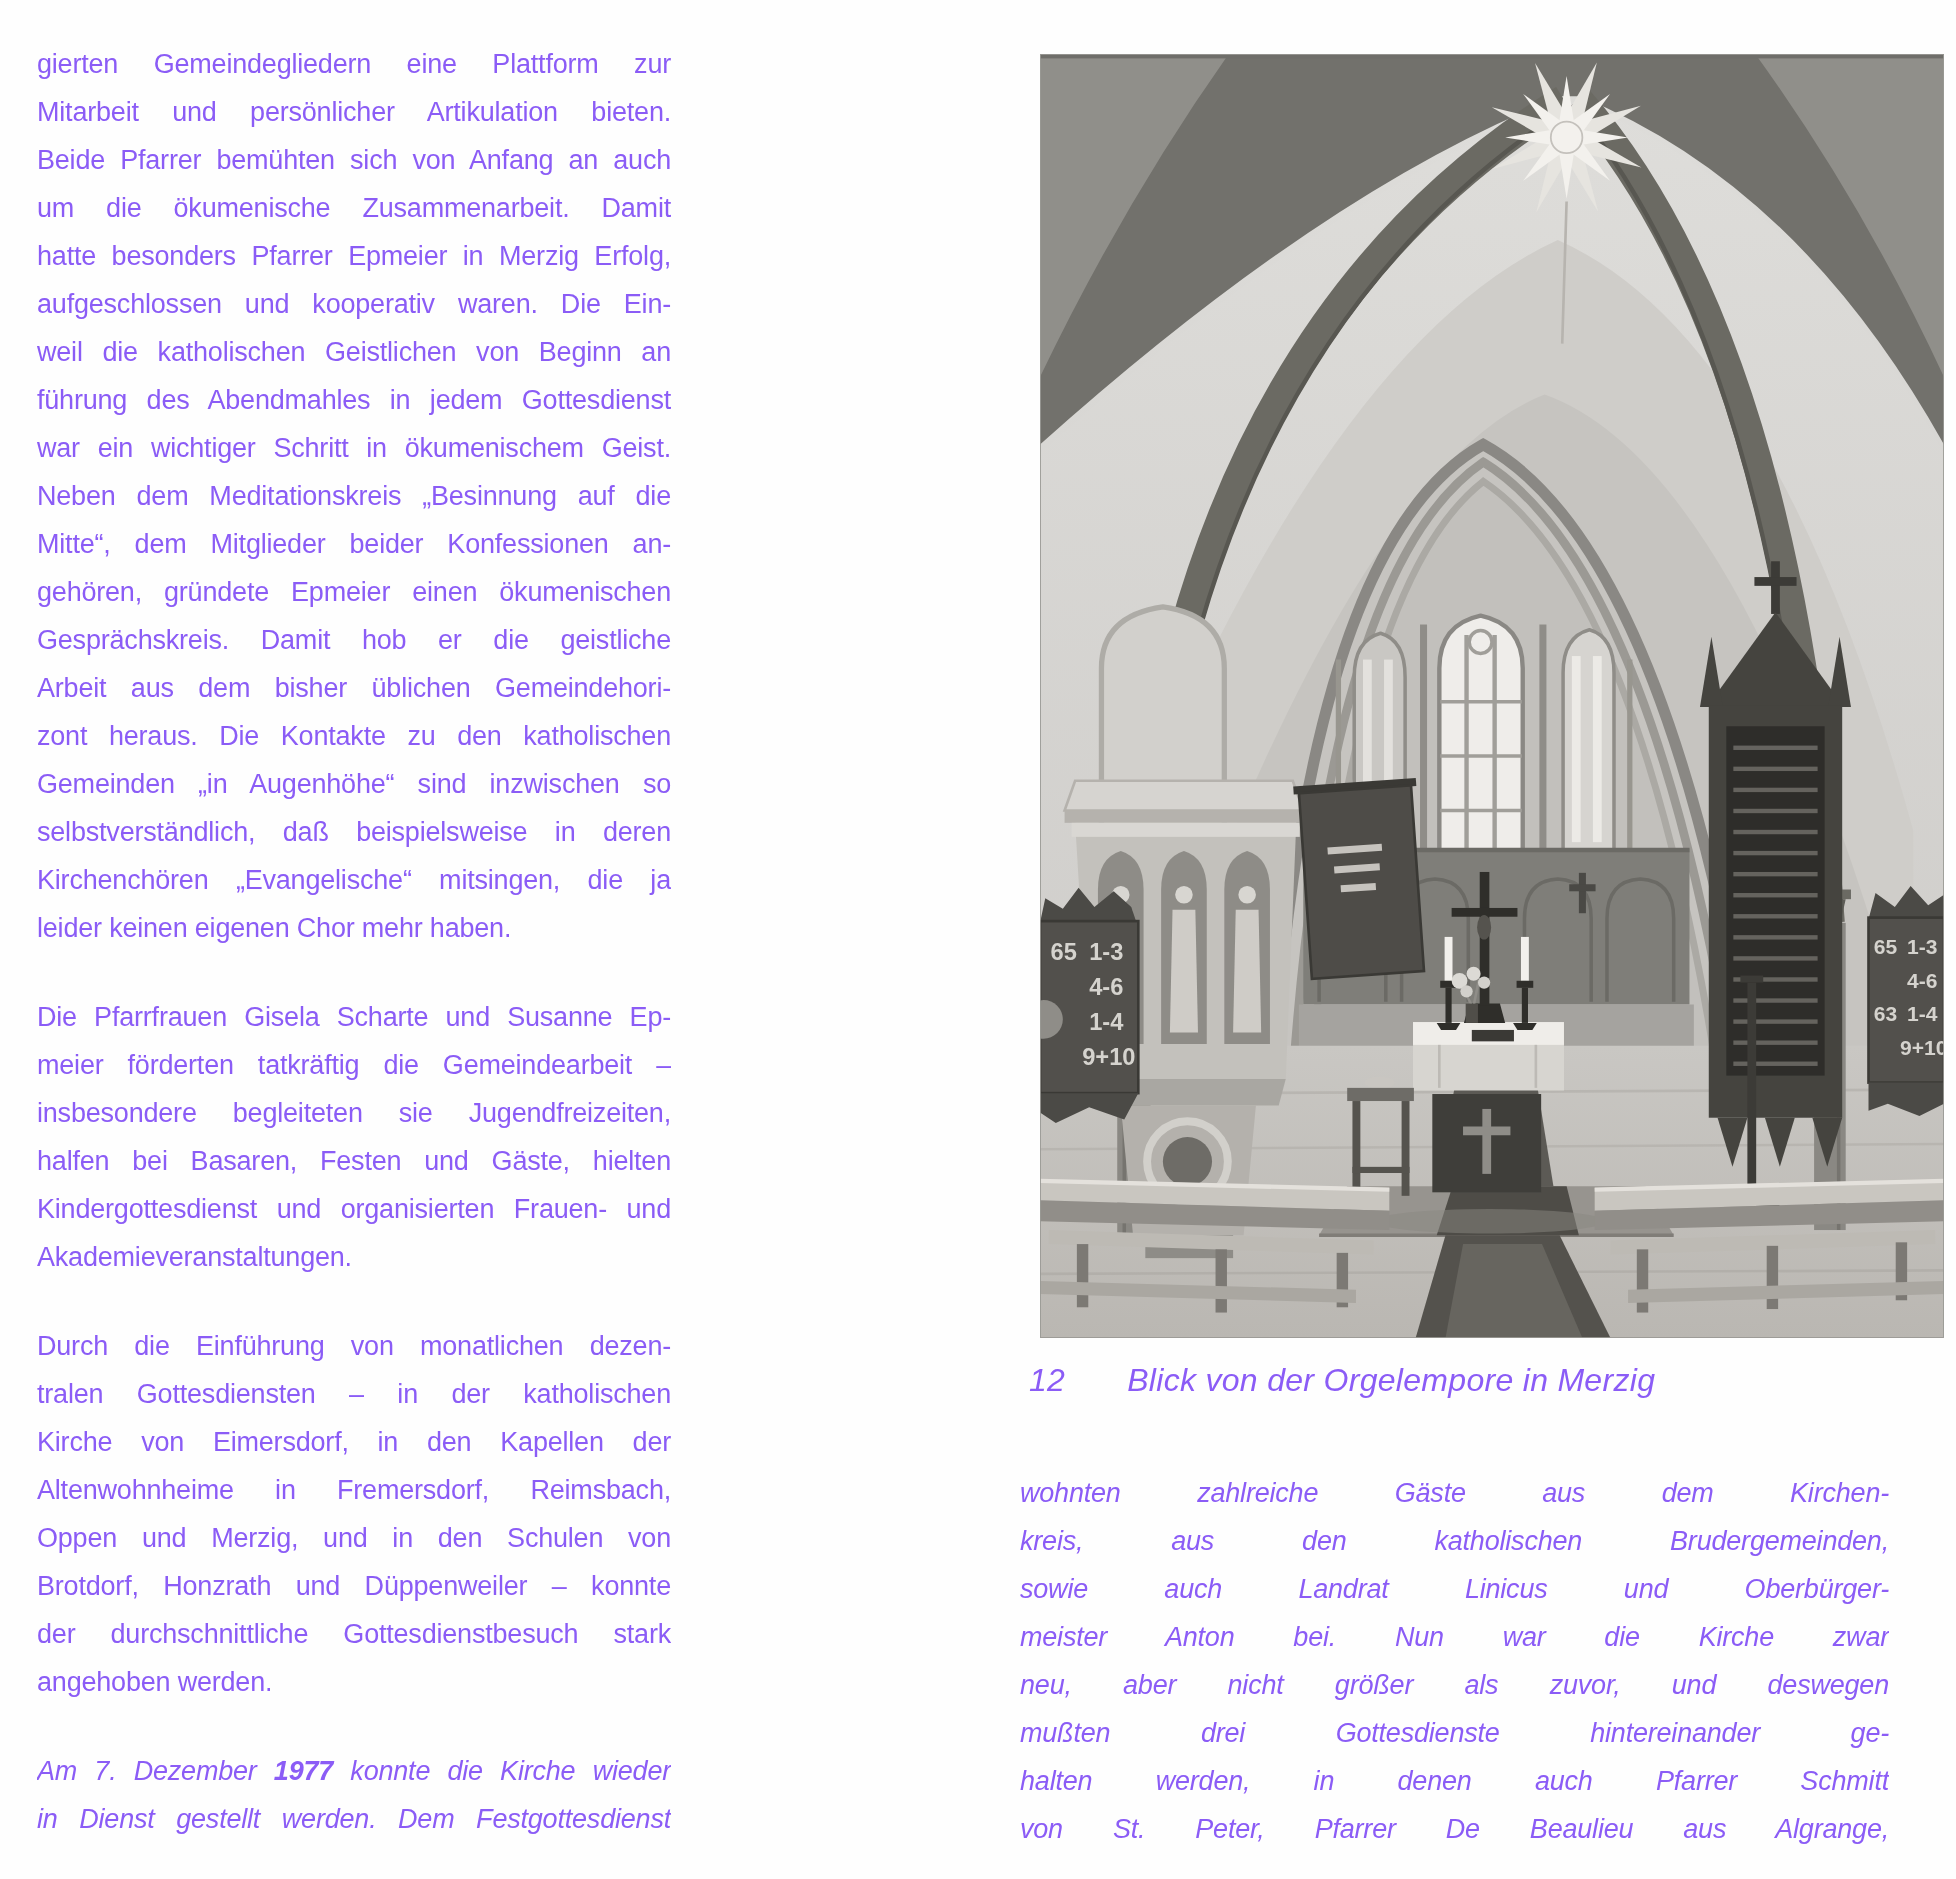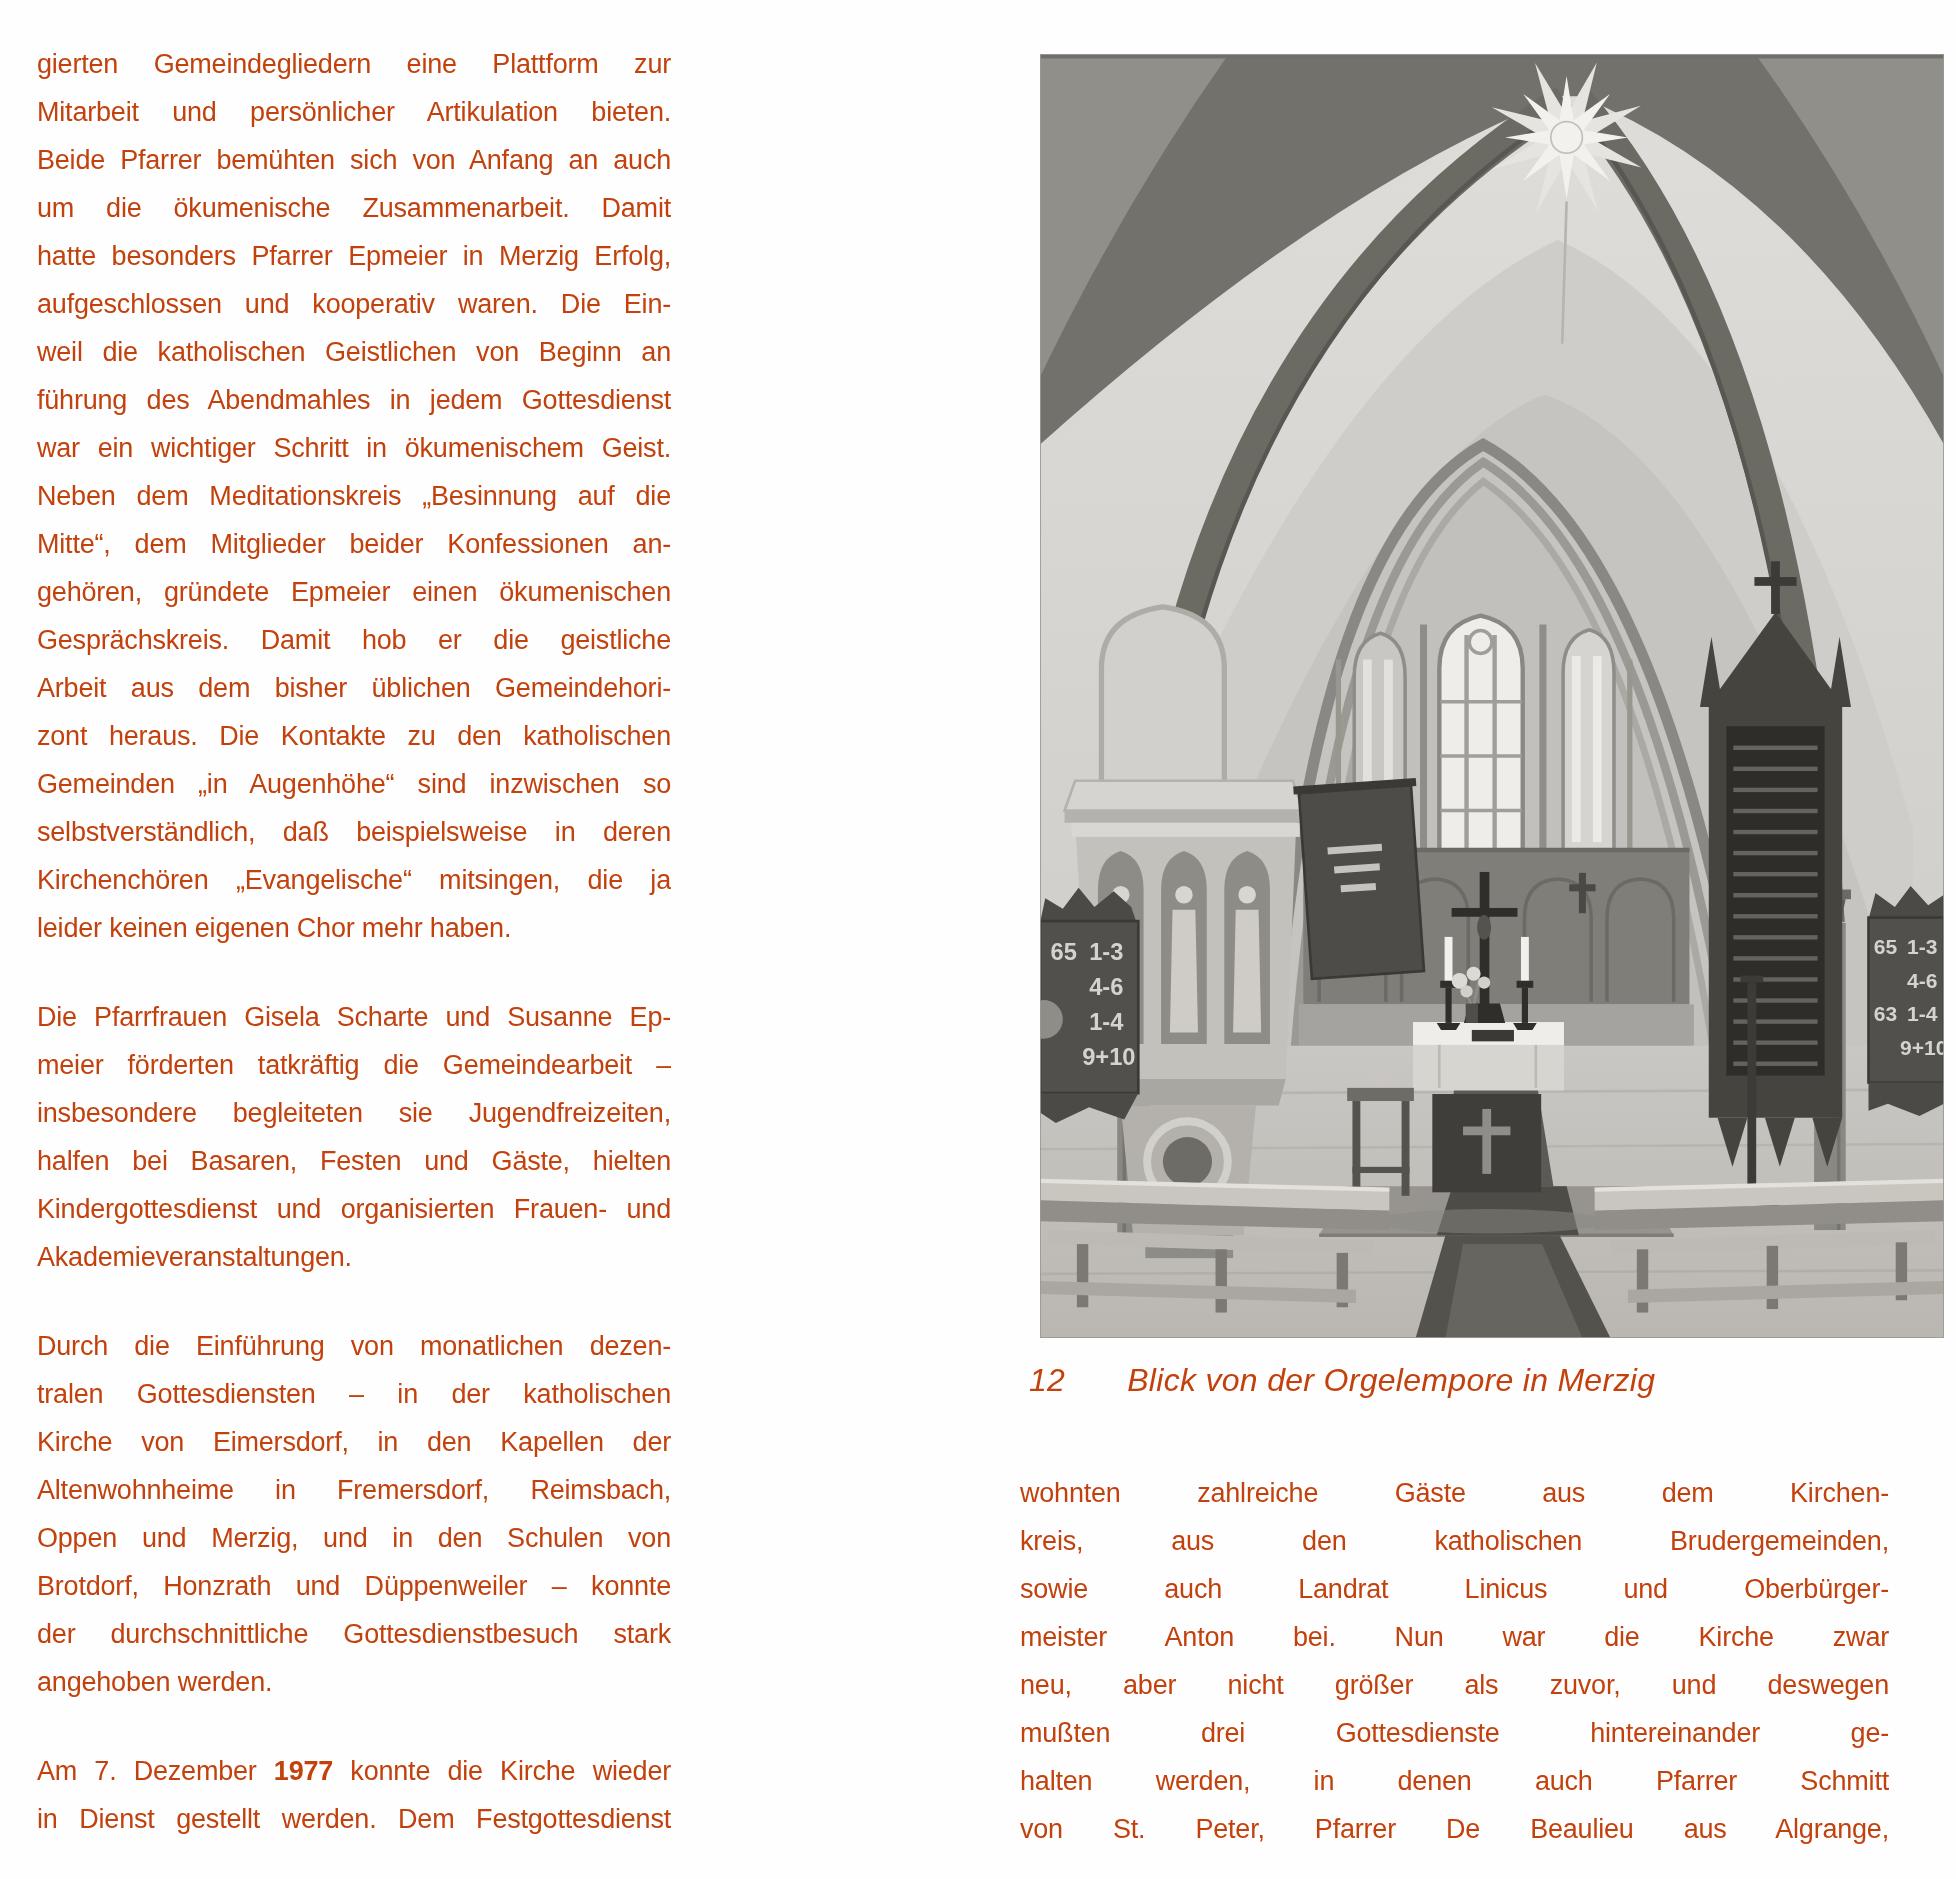--- a/index.html
+++ b/index.html
@@ -1,28 +1,28 @@
 <!DOCTYPE html>
 <html style="font-size:14px"><head>
 <meta charset="utf-8">
 <style>
   html,body{margin:0;padding:0;background:#ffffff;}
   .page{
     position:relative;
     width:1957px;height:1879px;
     background:#fefefe;
     font-family:"Liberation Sans", sans-serif;
-    color:#c2410c;
+    color:#8b5cf6;
     overflow:hidden;
   }
   .col{position:absolute;font-size:27px;letter-spacing:-0.2px;}
   .col-left{left:37px;top:40px;width:634px;}
   .col-right{left:1020px;top:1469px;width:869px;}
   .para{margin-bottom:41px;}
-  .para:last-child{margin-bottom:0;}
+  .para:last-child{margin-bottom:0;font-style:italic;}
   .line{
     height:48px;line-height:48px;
     text-align:justify;text-align-last:justify;
     overflow:hidden;white-space:normal;
   }
   .line.last{text-align-last:left;}
   .line b{font-weight:bold;}
   figure.photo{
     position:absolute;left:1040px;top:54px;width:720px;height:1284px;
     margin:0;padding:0;

